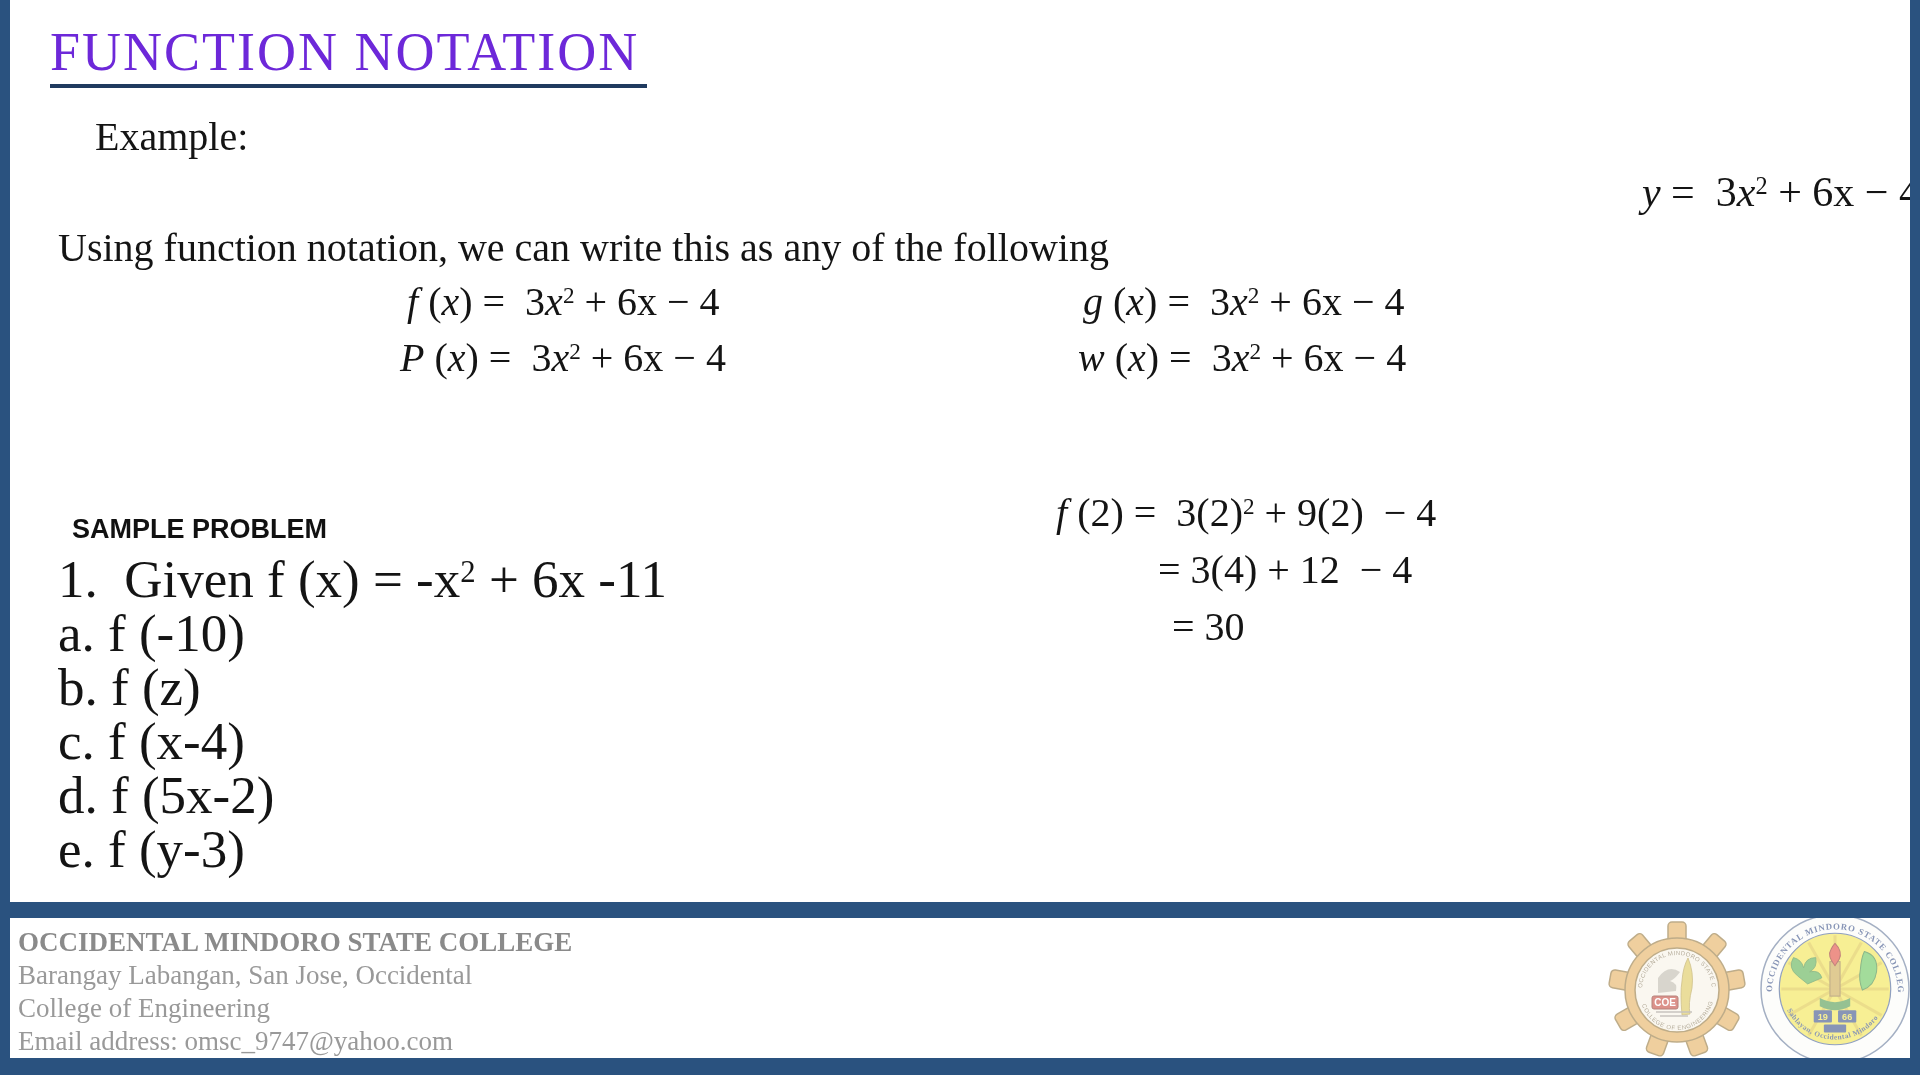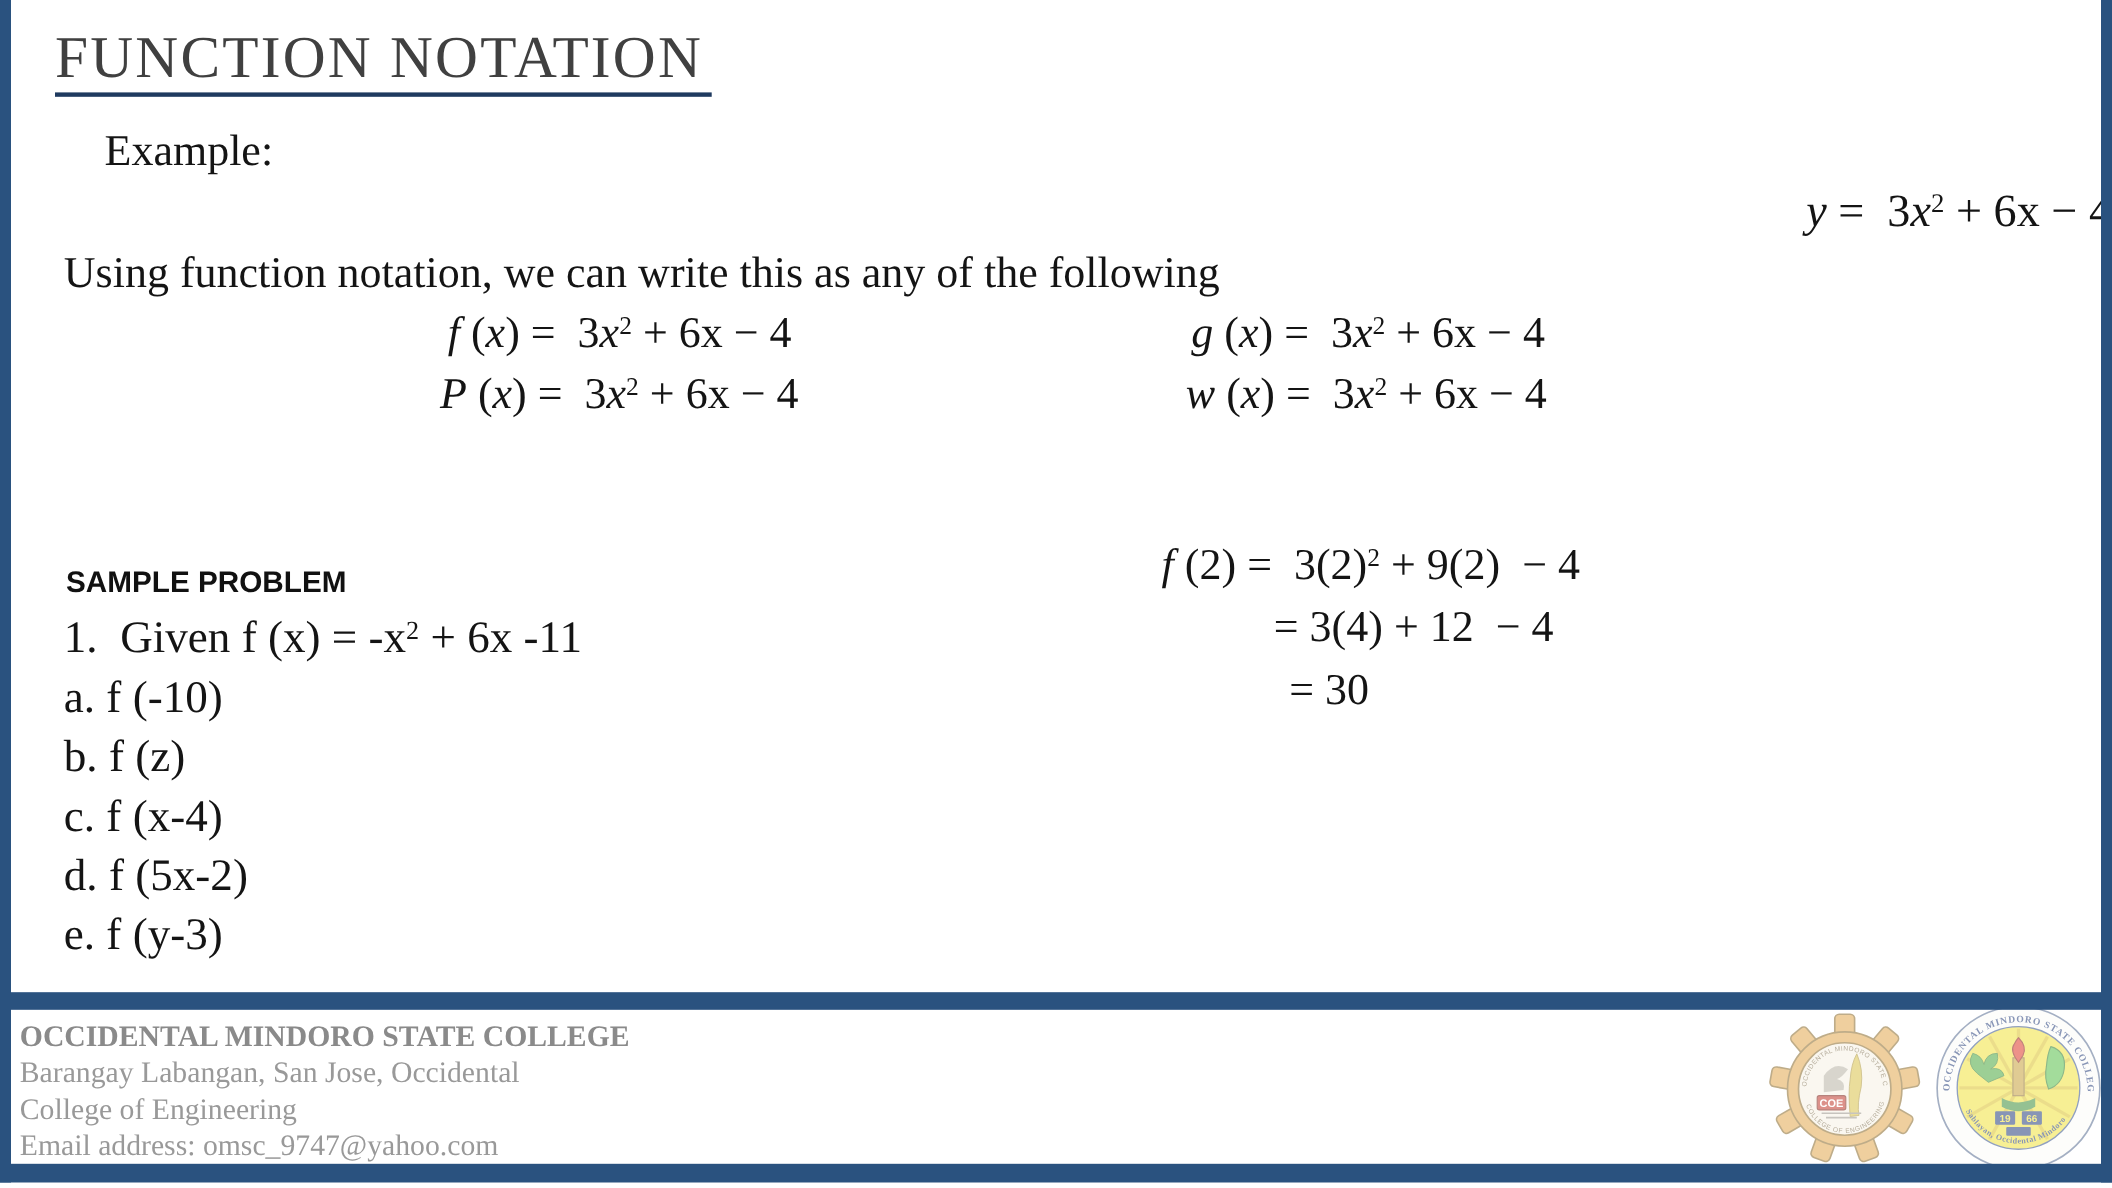--- a/index.html
+++ b/index.html
@@ -9,44 +9,44 @@
   }
   .vborder{position:absolute;top:0;width:10px;height:1075px;background:#2a527f;z-index:6;}
   .vborder.left{left:0;}
   .vborder.right{left:1910px;}
   .hband{position:absolute;left:0;width:1920px;background:#2a527f;z-index:5;}
   .hband.sep{top:902px;height:16px;}
   .hband.bottom{top:1058px;height:17px;}
 
   .title{
     position:absolute;left:50px;top:24px;
-    font-size:54px;line-height:1.05;color:#404040;letter-spacing:2px;
+    font-size:54px;line-height:1.05;color:#6d28d9;letter-spacing:2px;
     border-bottom:4px solid #1f3a5f;padding-bottom:3px;padding-right:8px;
   }
   .example{position:absolute;left:58px;top:113px;font-size:40px;margin-left:37px;}
   .main-eq{
     position:absolute;left:0;top:168px;width:1920px;text-align:right;
     font-size:42px;font-weight:400;white-space:pre;
   }
   .using{position:absolute;left:58px;top:224px;font-size:40px;}
   .eq{font-size:40px;white-space:pre;position:absolute;}
   .eq.f{left:407px;top:278px;}
   .eq.g{left:1083px;top:278px;}
   .eq.p{left:400px;top:334px;}
   .eq.w{left:1078px;top:334px;}
   .worked{position:absolute;left:1056px;top:484px;font-size:40px;}
   .worked .wline{white-space:pre;height:57px;line-height:57px;}
   .worked .wline.l2{padding-left:102px;}
   .worked .wline.l3{padding-left:116px;}
   .sample-heading{
-    position:absolute;left:60px;top:514px;
+    position:absolute;left:72px;top:514px;
     font-family:"Liberation Sans","DejaVu Sans",sans-serif;
     font-weight:700;font-size:27px;letter-spacing:0px;color:#111;
   }
-  .plist{position:absolute;left:58px;top:552px;font-size:41px;}
+  .plist{position:absolute;left:58px;top:552px;font-size:53px;}
   .plist .pline{white-space:pre;height:54px;line-height:54px;}
   .it{font-style:italic;}
   sup{font-size:.58em;vertical-align:.5em;line-height:0;}
 
   .footer-text{position:absolute;left:18px;top:926px;z-index:2;}
   .footer-text div{font-size:27px;line-height:33px;color:#999999;white-space:pre;}
   .footer-text .fname{font-weight:700;color:#8a8a8a;}
 
   .logo{position:absolute;z-index:1;opacity:.55;}
   .logo.coe{left:1606px;top:920px;}

